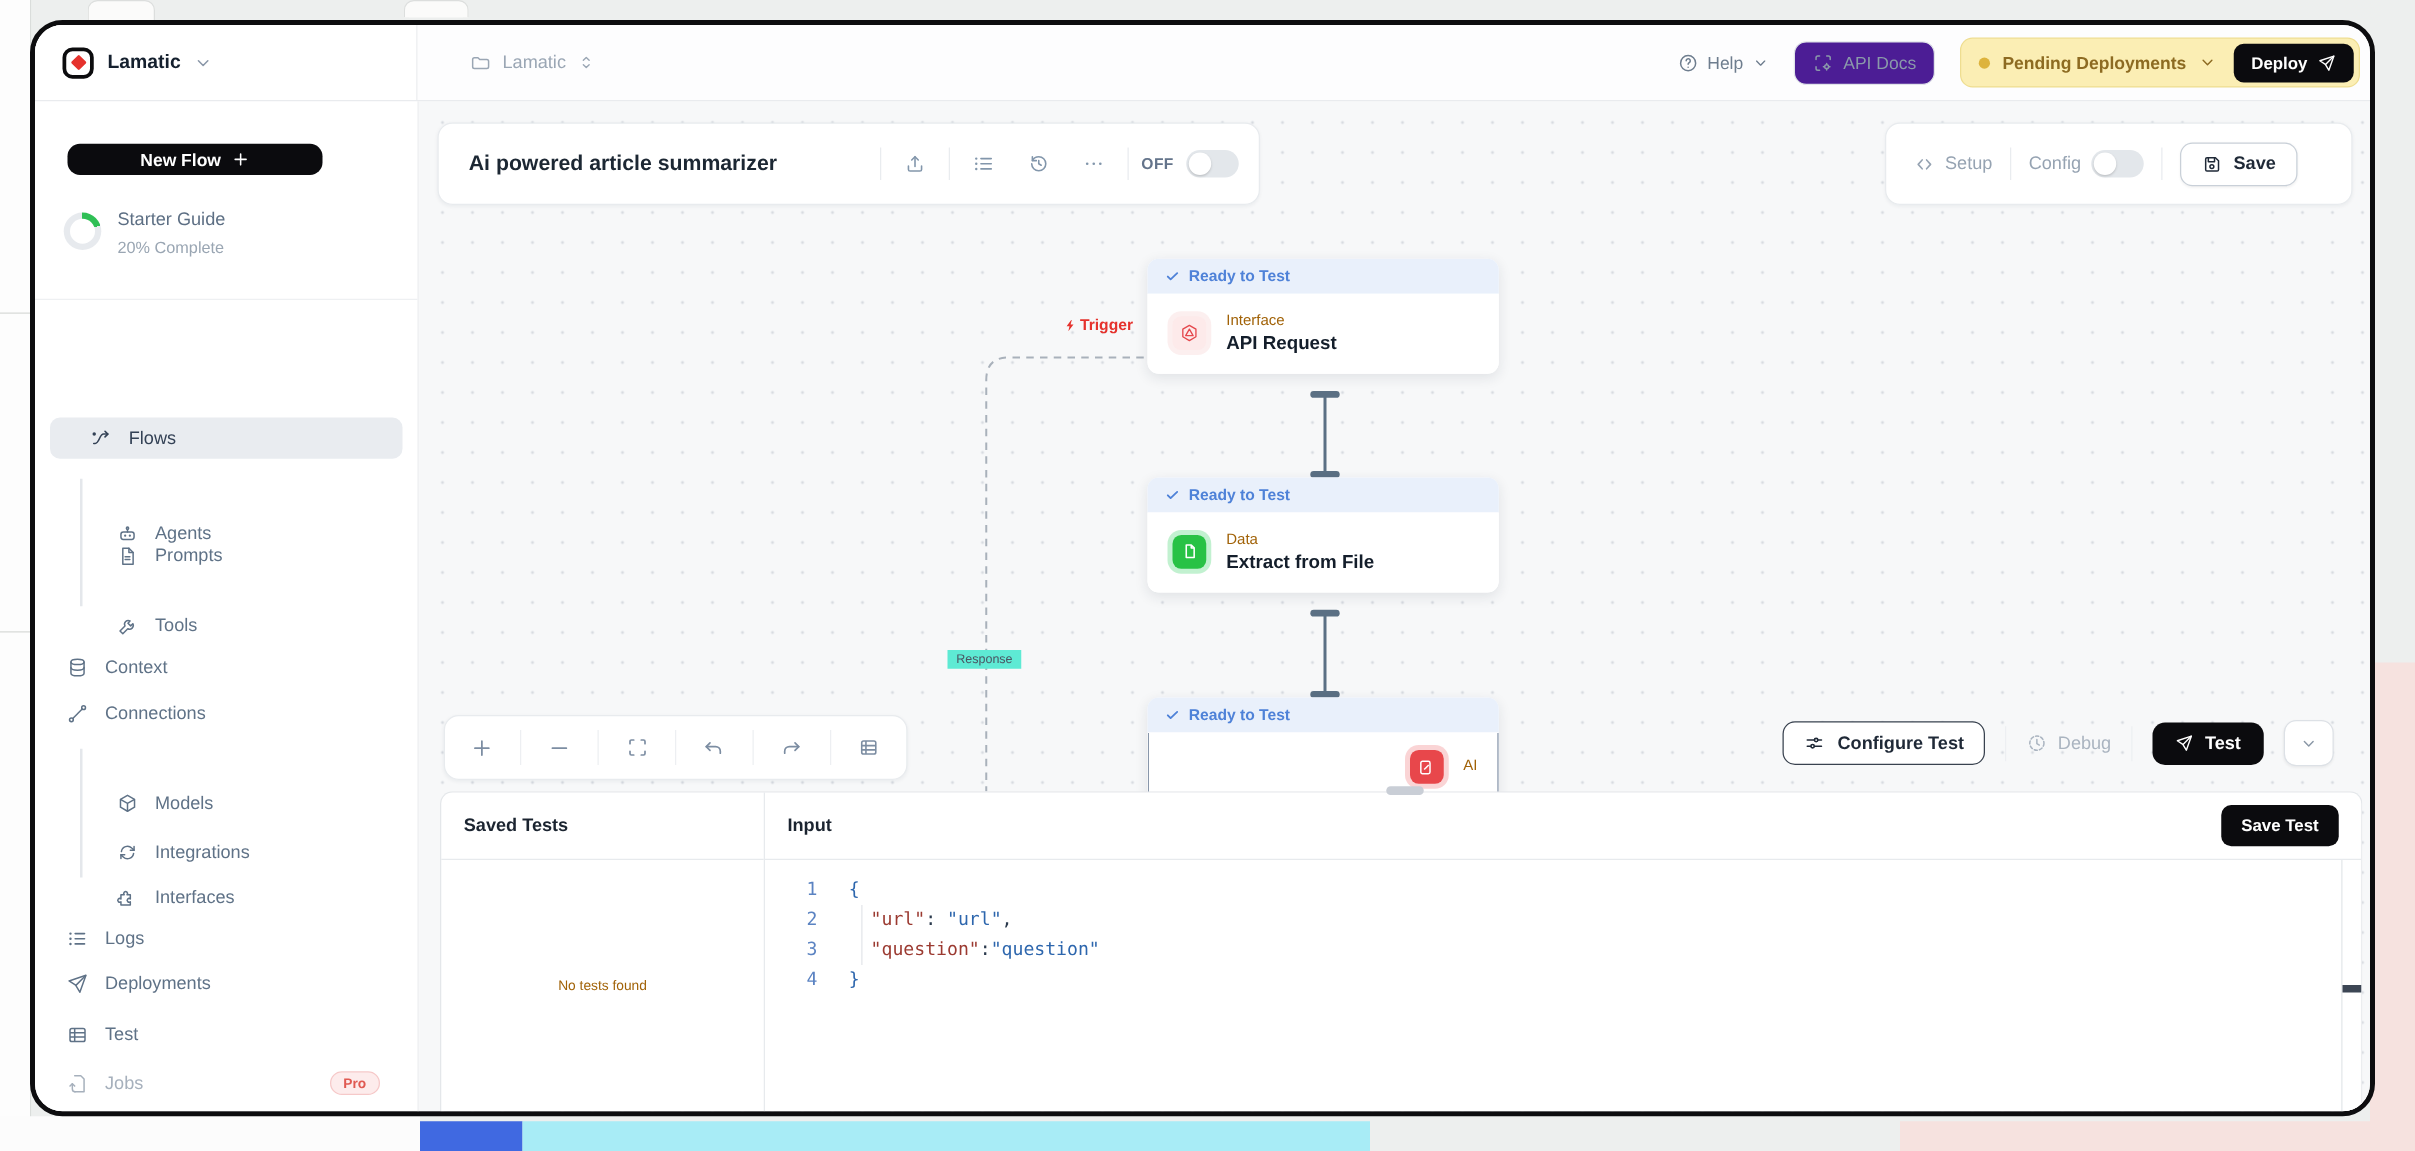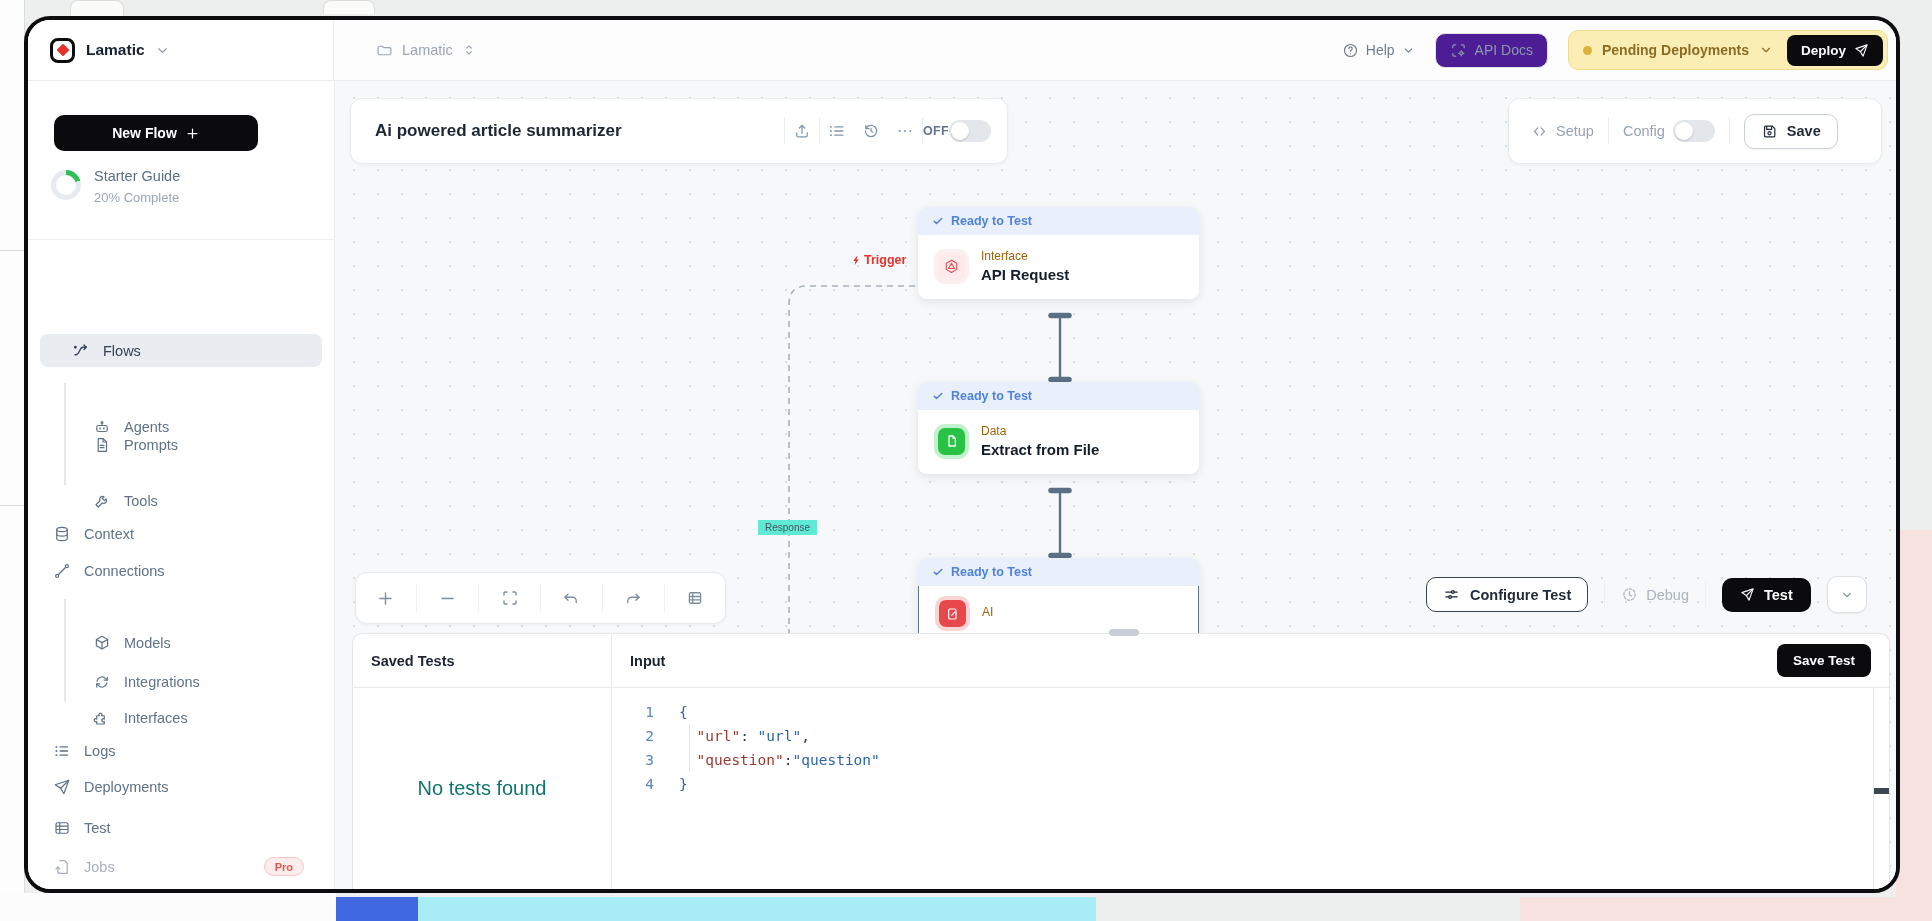--- a/index.html
+++ b/index.html
@@ -32,21 +32,21 @@
   .apidocs{display:flex;align-items:center;gap:8px;border:1px solid #e0e4e9;background:#4c1d95;color:#8a99aa;
            font-size:14px;font-weight:500;border-radius:10px;padding:8px 14px;}
   .pending{display:flex;align-items:center;background:#fbeeb4;border:1px solid #eedd90;border-radius:10px;
            padding:3px 4px 3px 14px;gap:10px;height:40px;box-sizing:border-box;}
   .pending .dot{width:9px;height:9px;border-radius:50%;background:#ddb33c;}
   .pending .ptxt{color:#8d6b22;font-size:14px;font-weight:600;}
   .deploybtn{display:flex;align-items:center;gap:8px;background:#0b0b0e;color:#fff;font-size:13.5px;font-weight:600;
              border-radius:8px;padding:8px 14px;margin-left:4px;}
   
   .sidebar{left:0;top:60px;width:306px;bottom:0;background:#fff;border-right:1px solid #ecedef;z-index:35;}
-  .newflow{left:26px;top:35px;width:204px;height:36px;background:#0b0b0e;color:#fff;border-radius:10px;
+  .newflow{left:26px;top:35px;width:204px;height:25px;background:#0b0b0e;color:#fff;border-radius:10px;
            display:flex;align-items:center;justify-content:center;gap:8px;font-size:14px;font-weight:600;}
   .sg-ring{left:23px;top:90px;width:30px;height:30px;border-radius:50%;
            background:conic-gradient(#2fbf55 0 20%,#e7eaee 20% 100%);}
   .sg-ring::after{content:"";position:absolute;left:5px;top:5px;width:20px;height:20px;border-radius:50%;background:#fff;}
   .sg-title{left:66px;top:88px;font-size:14.5px;color:#5d6f84;font-weight:500;}
   .sg-sub{left:66px;top:110px;font-size:13px;color:#9aa6b3;}
   .sb-div{left:0px;top:159px;width:306px;height:1px;background:#eef0f2;}
   .sbrow{left:12px;width:282px;height:31px;display:flex;align-items:center;gap:13px;padding-left:13px;
          box-sizing:border-box;border-radius:8px;color:#5f7287;font-size:14.5px;font-weight:500;cursor:pointer;}
   .sbrow.active{background:#e9ecf0;color:#334155;padding-left:32px;}
@@ -74,21 +74,21 @@
   .rh{left:1480px;top:78px;width:374px;height:66px;padding:0 14px 0 22px;box-sizing:border-box;gap:14px;}
   .ghost{display:flex;align-items:center;gap:8px;color:#96a3b2;font-size:14.5px;font-weight:500;cursor:pointer;}
   .savebtn{display:flex;align-items:center;gap:9px;border:1px solid #c9d0d8;background:#fff;border-radius:10px;
            padding:8px 16px;font-size:14.5px;font-weight:600;color:#1f2937;box-shadow:0 1px 2px rgba(0,0,0,.05);}
   
   .node{left:890px;width:281px;border-radius:9px;box-shadow:0 3px 10px rgba(30,40,60,.10);z-index:5;background:#fff;}
   .node .band{height:28px;background:#e9f0fb;border-radius:9px 9px 0 0;display:flex;align-items:center;gap:7px;
               padding-left:14px;color:#4f82d8;font-size:12.5px;font-weight:600;}
   .node .body{background:#fff;border-radius:0 0 9px 9px;display:flex;align-items:center;gap:16px;
               padding:14px 16px 16px 20px;}
-  .node.sel .body{border:1px solid #60738e;border-top:none;}
+  .node.sel .body{border:1px solid #60738e;border-top:none;justify-content:flex-end;}
   .nicon{width:27px;height:27px;border-radius:7px;display:flex;align-items:center;justify-content:center;flex:0 0 auto;}
   .nicon.red-light{background:#fdeaea;box-shadow:0 0 0 4px rgba(250,225,225,.55);color:#e5484d;}
   .nicon.green{background:#28c245;box-shadow:0 0 0 4px rgba(120,225,150,.45);color:#fff;}
   .nicon.red{background:#e8474b;box-shadow:0 0 0 4px rgba(245,170,172,.5);color:#fff;}
   .ncat{font-size:12px;color:#a16207;font-weight:500;}
   .ntitle{font-size:15px;color:#141e2b;font-weight:700;margin-top:3px;}
   .trigger{left:823px;top:233px;display:flex;align-items:center;gap:2px;color:#e5322d;font-size:12.5px;font-weight:600;z-index:6;}
   .resp{left:730px;top:500px;background:#5eead4;color:#4b5563;font-size:10px;padding:2px 7px;z-index:6;}
   
   .ctoolbar{left:327px;top:552px;width:357px;height:50px;padding:0 6px;box-sizing:content-box;
@@ -103,21 +103,21 @@
   .testbtn{display:flex;align-items:center;gap:9px;background:#0b0b0e;color:#fff;border-radius:10px;
            padding:9px 18px;font-size:14.5px;font-weight:600;}
   .morebtn{width:38px;height:35px;border:1px solid #dde1e6;background:#fff;border-radius:10px;display:flex;
            align-items:center;justify-content:center;color:#8a97a6;box-shadow:0 1px 2px rgba(0,0,0,.05);}
   
   .panel{left:324px;top:613px;width:1538px;bottom:0;background:#fff;border:1px solid #e4e7ea;border-bottom:none;
          border-radius:10px 10px 0 0;display:flex;z-index:20;box-sizing:border-box;}
   .pleft{width:258px;border-right:1px solid #e7eaed;display:flex;flex-direction:column;flex:0 0 auto;}
   .phead{height:54px;border-bottom:1px solid #e7eaed;display:flex;align-items:center;padding:0 18px;box-sizing:border-box;}
   .phead .ht{font-size:14.5px;font-weight:700;color:#1b2430;}
-  .pempty{flex:1;display:flex;align-items:center;justify-content:center;font-size:20px;color:#0f766e;}
+  .pempty{flex:1;display:flex;align-items:center;justify-content:center;font-size:11px;color:#a16207;}
   .pright{flex:1;display:flex;flex-direction:column;min-width:0;}
   .savetest{margin-left:auto;background:#0b0b0e;color:#fff;font-size:13.5px;font-weight:600;border-radius:8px;
             padding:9px 16px;}
   .editorwrap{flex:1;display:flex;min-height:0;}
   .editor{flex:1;position:relative;padding-top:12px;font-family:"DejaVu Sans Mono",monospace;font-size:14.5px;}
   .cl{display:flex;height:24px;line-height:24px;}
   .ln{width:42px;text-align:right;color:#5b83c2;flex:0 0 auto;}
   .ct{margin-left:25px;white-space:pre;color:#1f2d3d;}
   .tk-brace{color:#2d66ad;}
   .tk-key{color:#9b3a31;}
@@ -230,21 +230,21 @@
       </div>
       <div>
         <div class="ncat">AI</div>
         <div class="ntitle"></div>
       </div>
     </div>
   </div>
 
   <div class="abs card fh">
     <div class="fh-title">Ai powered article summarizer</div>
-    <div style="margin-left:auto;display:flex;align-items:center;">
+    <div style="margin-left:auto;display:flex;align-items:center;gap:10px;">
       <div class="vsep"></div>
       <div class="iconbtn">
         <span>
             <svg width="18" height="18" viewBox="0 0 24 24" fill="none" stroke="currentColor" stroke-width="1.7" stroke-linecap="round" stroke-linejoin="round">
               <path d="M12 15V4.5"></path>
               <path d="M8.5 8L12 4.5 15.5 8"></path>
               <path d="M5 14.5V18a1.8 1.8 0 001.8 1.8h10.4A1.8 1.8 0 0019 18v-3.5"></path>
             </svg>
           </span>
       </div>

